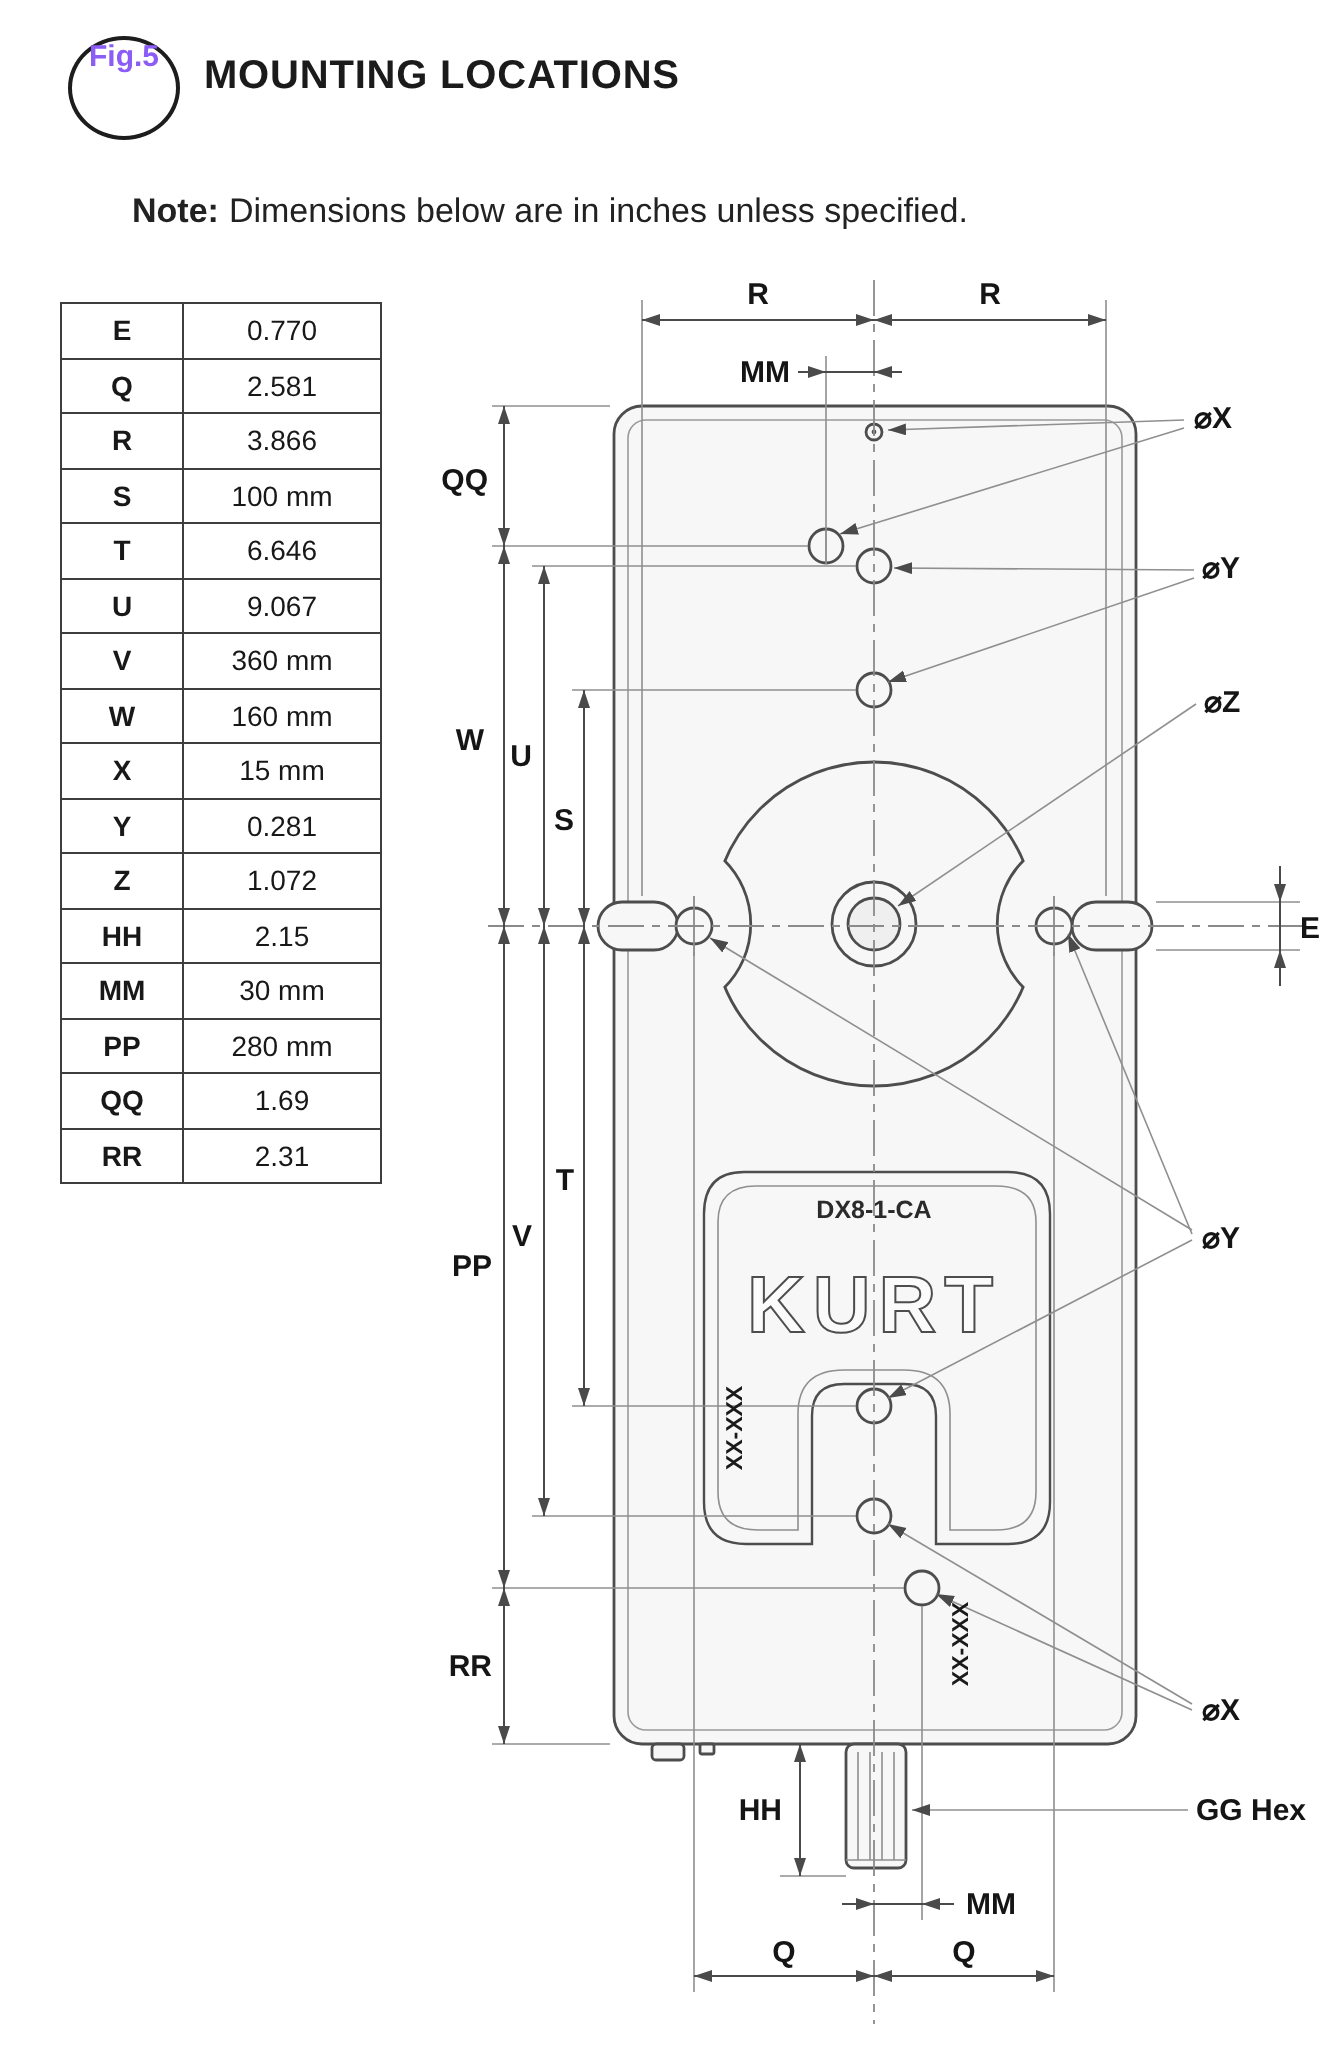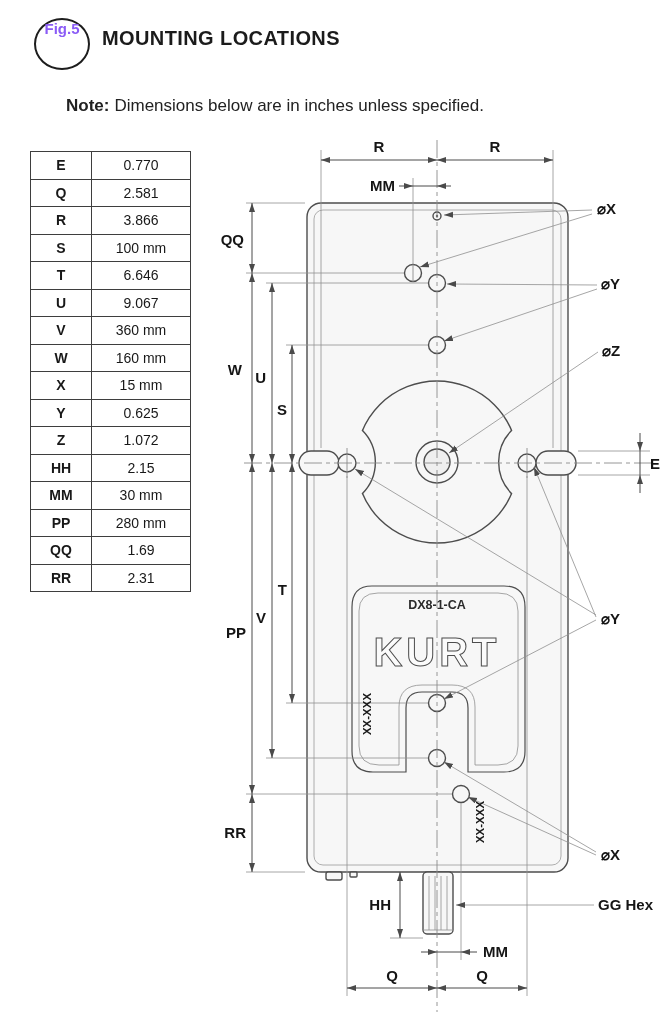--- a/index.html
+++ b/index.html
@@ -76,21 +76,21 @@
       <tr>
           <td class="lbl">W</td>
           <td class="val">160 mm</td>
         </tr>
       <tr>
           <td class="lbl">X</td>
           <td class="val">15 mm</td>
         </tr>
       <tr>
           <td class="lbl">Y</td>
-          <td class="val">0.625</td>
+          <td class="val">0.281</td>
         </tr>
       <tr>
           <td class="lbl">Z</td>
           <td class="val">1.072</td>
         </tr>
       <tr>
           <td class="lbl">HH</td>
           <td class="val">2.15</td>
         </tr>
       <tr>

